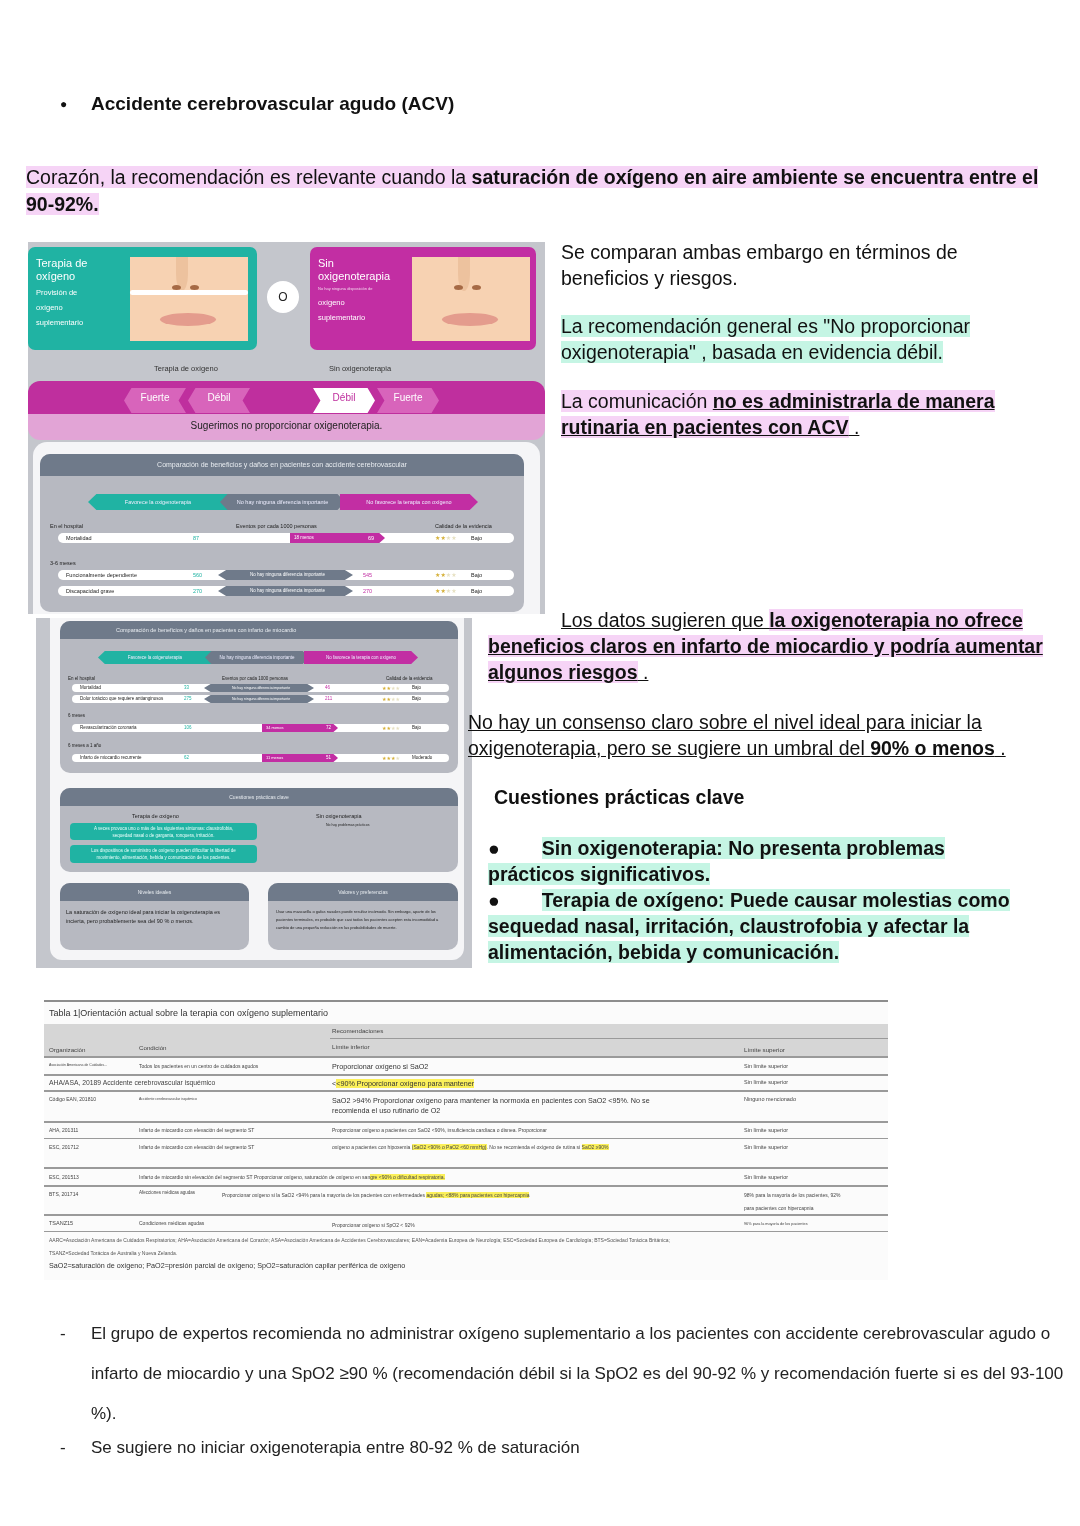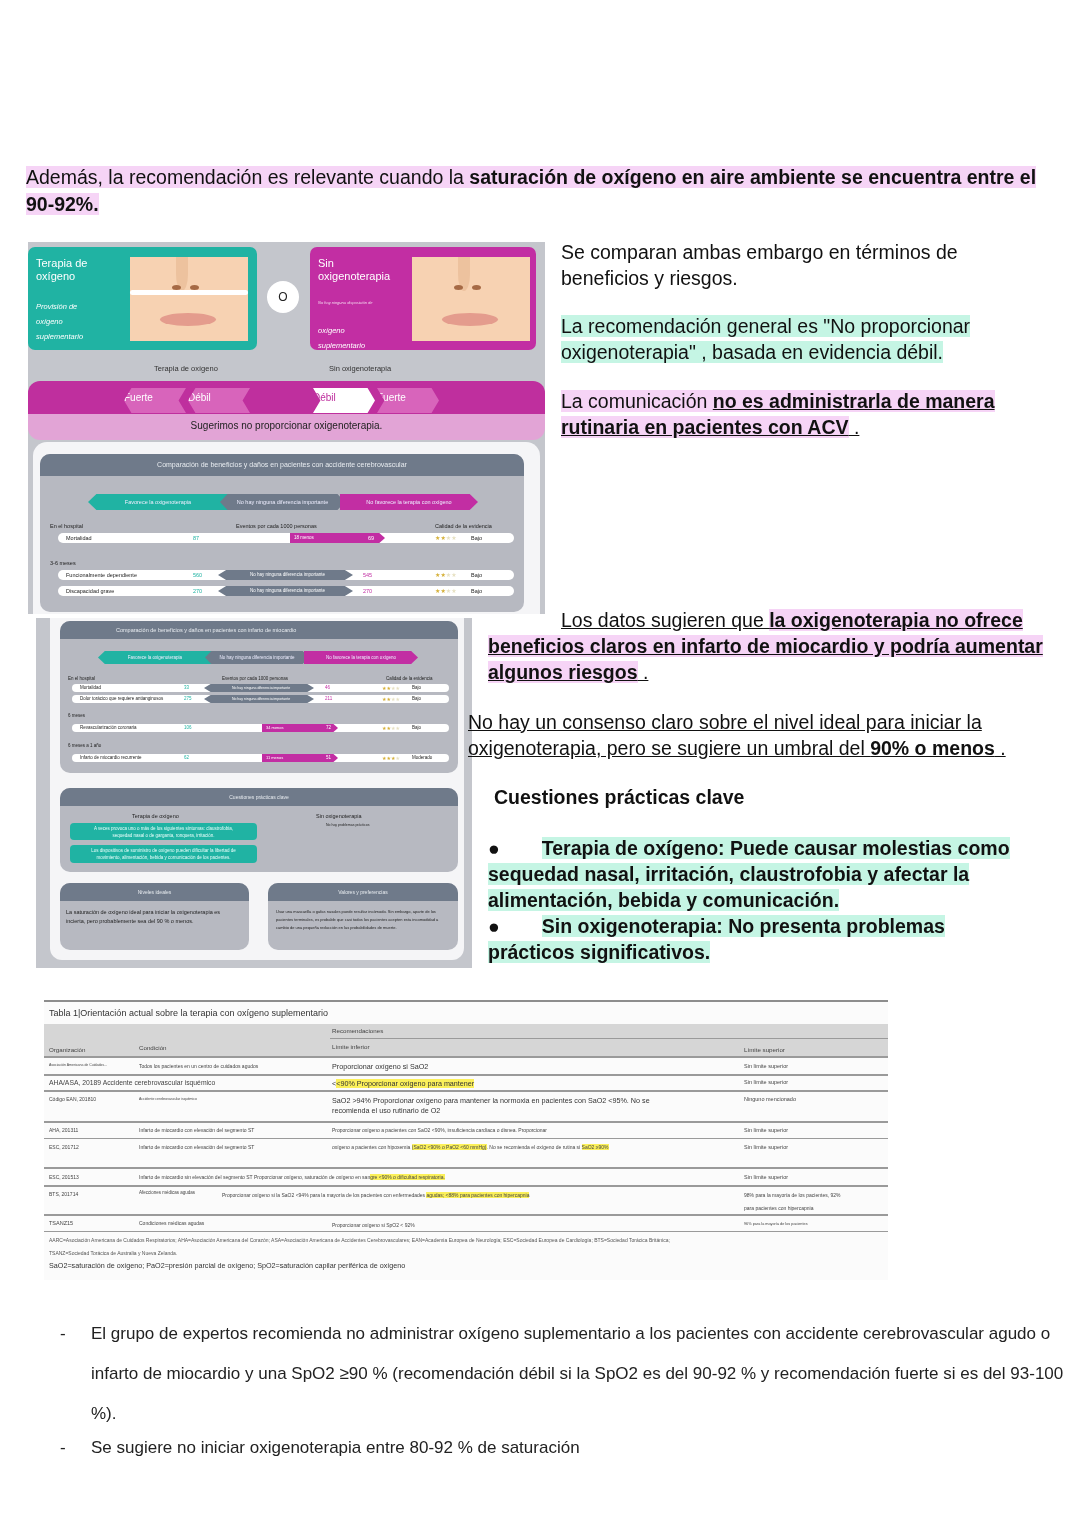--- a/index.html
+++ b/index.html
@@ -24,32 +24,32 @@
   .r3 { left: 561px; top: 388px; width: 480px; }
   .r4 { left: 488px; top: 607px; width: 560px; text-indent: 73px; }
   .r5 { left: 468px; top: 709px; width: 560px; }
   .r6 { left: 494px; top: 786px; font-weight: bold; font-size: 19.5px; }
   .r7 { left: 488px; top: 835px; width: 560px; font-weight: bold; font-size: 19.5px; line-height: 26px; }
 
   
   .info1 { left: 28px; top: 242px; width: 517px; height: 372px; background: #c4c6cc; overflow: hidden; }
   .optcard { position: absolute; top: 5px; height: 103px; border-radius: 7px; color: #fff; padding: 10px 8px; }
   .optcard .t { font-size: 11px; line-height: 13px; }
-  .optcard .s { font-size: 7.5px; line-height: 15px; margin-top: 16px; font-style: italic; }
+  .optcard .s { font-size: 7.5px; line-height: 15px; margin-top: 2px; }
   .opt-green { left: 0; width: 229px; background: #20b3a3; }
   .opt-pink { left: 282px; width: 226px; background: #c22ea3; }
   .face { position: absolute; top: 10px; width: 118px; height: 84px; background: #f7d2b2; }
   .face .lip { position: absolute; left: 30px; top: 56px; width: 56px; height: 13px; background: #e49c8d; border-radius: 50%; }
   .face .nose { position: absolute; top: 0; left: 46px; width: 12px; height: 34px; background: #e6b891; border-radius: 0 0 50% 50%; opacity: .6; }
   .face .n1, .face .n2 { position: absolute; top: 28px; width: 9px; height: 5px; background: #a66a45; border-radius: 50%; }
   .face .tube { position: absolute; left: 0; top: 33px; width: 118px; height: 5px; background: #fff; border-radius: 3px; }
   .or-circle { position: absolute; left: 239px; top: 39px; width: 32px; height: 32px; border-radius: 50%; background: #fff; font-size: 12px; text-align: center; line-height: 32px; color: #222; }
   .lbl-small { position: absolute; top: 122px; font-size: 7.5px; color: #333; }
   .strength-band { position: absolute; left: 0; top: 139px; width: 517px; height: 33px; background: #bf2f9e; border-radius: 12px 12px 0 0; }
-  .chev { position: absolute; top: 146px; height: 25px; font-size: 10px; color: #fff; line-height: 20px; text-align: left; clip-path: polygon(12% 0, 100% 0, 88% 50%, 100% 100%, 12% 100%, 0 50%); background: #d864bb; }
+  .chev { position: absolute; top: 146px; height: 25px; font-size: 10px; color: #fff; line-height: 20px; text-align: center; clip-path: polygon(12% 0, 100% 0, 88% 50%, 100% 100%, 12% 100%, 0 50%); background: #d864bb; }
   .chev.r { clip-path: polygon(0 0, 88% 0, 100% 50%, 88% 100%, 0 100%, 12% 50%); }
   .chev.sel { background: #fff; color: #bf2f9e; }
   .suggest-band { position: absolute; left: 0; top: 172px; width: 517px; height: 26px; background: #e2a4d6; border-radius: 0 0 12px 12px; font-size: 10px; color: #222; text-align: center; line-height: 24px; }
   .panel-white { position: absolute; left: 5px; top: 200px; width: 507px; height: 172px; background: #f5f5f7; border-radius: 14px 14px 0 0; }
   .cmp { position: absolute; background: #b7b9c1; border-radius: 10px; overflow: hidden; }
   .cmp-head { background: #6f7a8a; color: #e8ecf0; font-size: 7px; text-align: center; }
   .arrowbar { position: absolute; height: 16px; font-size: 5.5px; color: #eef; text-align: center; line-height: 16px; }
   .ab-g { background: #20b3a3; clip-path: polygon(6% 0, 100% 0, 100% 100%, 6% 100%, 0 50%); }
   .ab-n { background: #6f7a8a; clip-path: polygon(6% 0, 94% 0, 100% 50%, 94% 100%, 6% 100%, 0 50%); }
   .ab-p { background: #c22ea3; clip-path: polygon(0 0, 94% 0, 100% 50%, 94% 100%, 0 100%); }
@@ -84,24 +84,25 @@
   
   .bottom { left: 60px; top: 1314px; width: 1010px; font-size: 17px; line-height: 40px; color: #222; }
   .bottom li { list-style: none; position: relative; padding-left: 31px; }
   .bottom li::before { content: "-"; position: absolute; left: 0; }
   .bottom li.tight { line-height: 28px; }
 </style>
 </head>
 <body>
 
 <ul class="abs top-bullets">
+  <li>Accidente cerebrovascular agudo (ACV)</li>
 </ul>
 
 <p class="abs intro">
-  <span class="hl-pink">Además, la recomendación es relevante cuando la </span><b class="hl-pink">saturación de oxígeno en aire ambiente se encuentra entre el 90-92%.</b>
+  <span class="hl-pink">Corazón, la recomendación es relevante cuando la </span><b class="hl-pink">saturación de oxígeno en aire ambiente se encuentra entre el 90-92%.</b>
 </p>
 
 <div class="abs info1">
   <div class="optcard opt-green">
     <div class="t" style="width:70px">Terapia de oxígeno</div>
     <div class="s" style="width:60px">Provisión de oxígeno suplementario</div>
     <div class="face" style="left:102px">
       <div class="nose"></div>
         <div class="n1" style="left:42px"></div>
         <div class="n2" style="left:60px"></div>
@@ -232,22 +233,22 @@
   </div>
 </div>
 
 <p class="abs rtext r1">Se comparan ambas embargo en términos de beneficios y riesgos.</p>
 <p class="abs rtext r2"><span class="hl-green">La recomendación general es "No proporcionar oxigenoterapia" , basada en evidencia débil.</span></p>
 <p class="abs rtext r3"><span class="hl-pink">La comunicación </span><b class="hl-pink u">no es administrarla de manera rutinaria en pacientes con ACV</b><span class="u"> .</span></p>
 <p class="abs rtext r4"><span class="u">Los datos sugieren que </span><b class="hl-pink u">la oxigenoterapia no ofrece beneficios claros en infarto de miocardio y podría aumentar algunos riesgos</b><span class="u"> .</span></p>
 <p class="abs rtext r5 u"><span>No hay un consenso claro sobre el nivel ideal para iniciar la oxigenoterapia, pero se sugiere un umbral del </span><b>90% o menos</b><span> .</span></p>
 <h3 class="abs r6">Cuestiones prácticas clave</h3>
 <div class="abs r7">
+  <div><span>●</span><span style="display:inline-block;width:42px"></span><span class="hl-green">Sin oxigenoterapia: No presenta problemas</span><br><span class="hl-green">prácticos significativos.</span></div>
   <div><span>●</span><span style="display:inline-block;width:42px"></span><span class="hl-green">Terapia de oxígeno: Puede causar molestias como</span><br><span class="hl-green">sequedad nasal, irritación, claustrofobia y afectar la alimentación, bebida y comunicación.</span></div>
-  <div><span>●</span><span style="display:inline-block;width:42px"></span><span class="hl-green">Sin oxigenoterapia: No presenta problemas</span><br><span class="hl-green">prácticos significativos.</span></div>
 </div>
 
 <div class="abs tbl">
   <div class="title">Tabla 1|Orientación actual sobre la terapia con oxígeno suplementario</div>
   <div class="hdr"></div>
   <div class="cell" style="left:288px;top:25px">Recomendaciones</div>
   <div class="line" style="top:36px;left:286px;width:558px;height:1px"></div>
   <div class="cell" style="left:5px;top:44px">Organización</div>
   <div class="cell" style="left:95px;top:42px">Condición</div>
   <div class="cell" style="left:288px;top:41px">Límite inferior</div>

